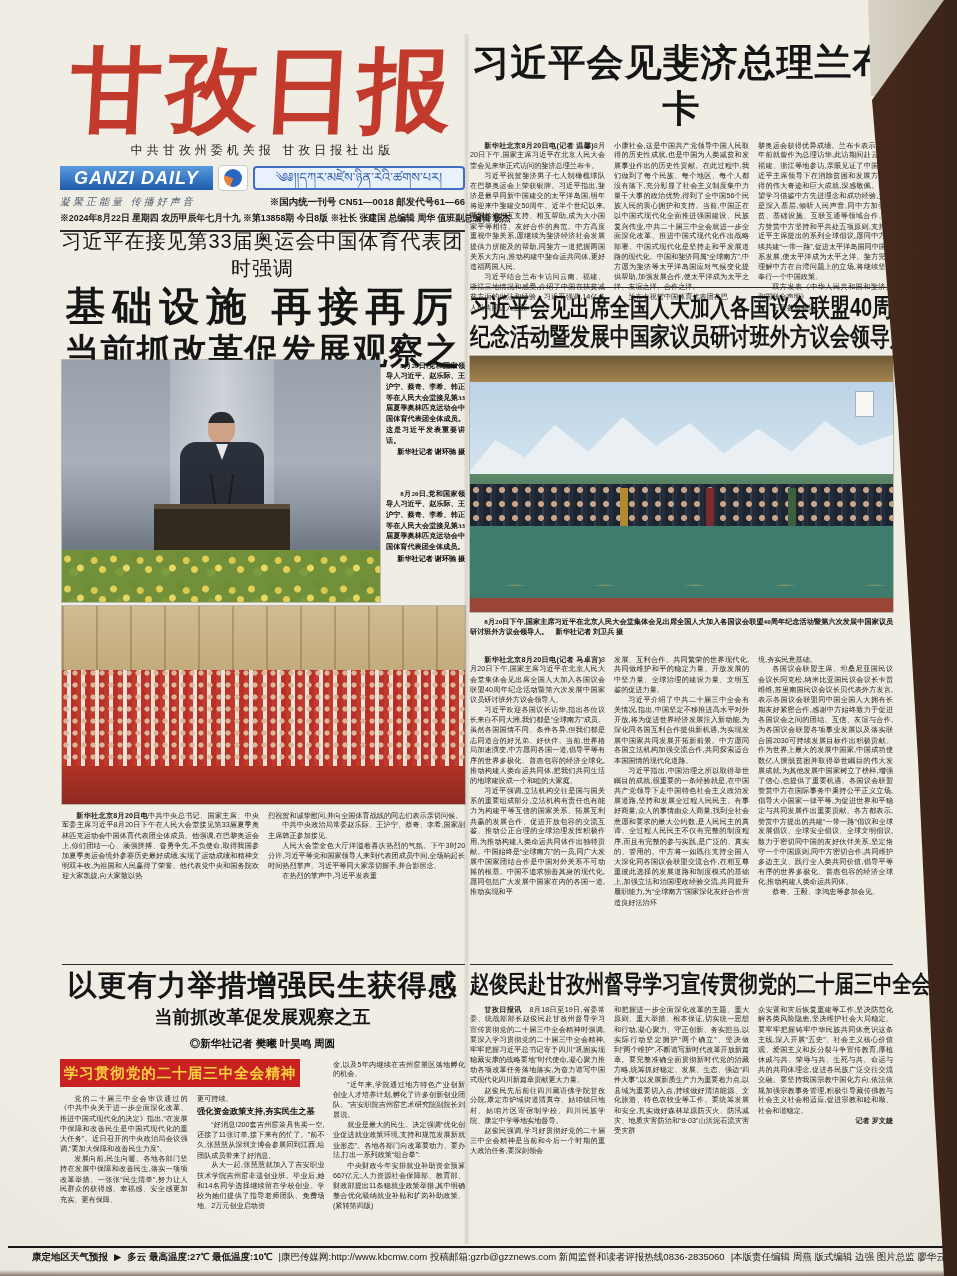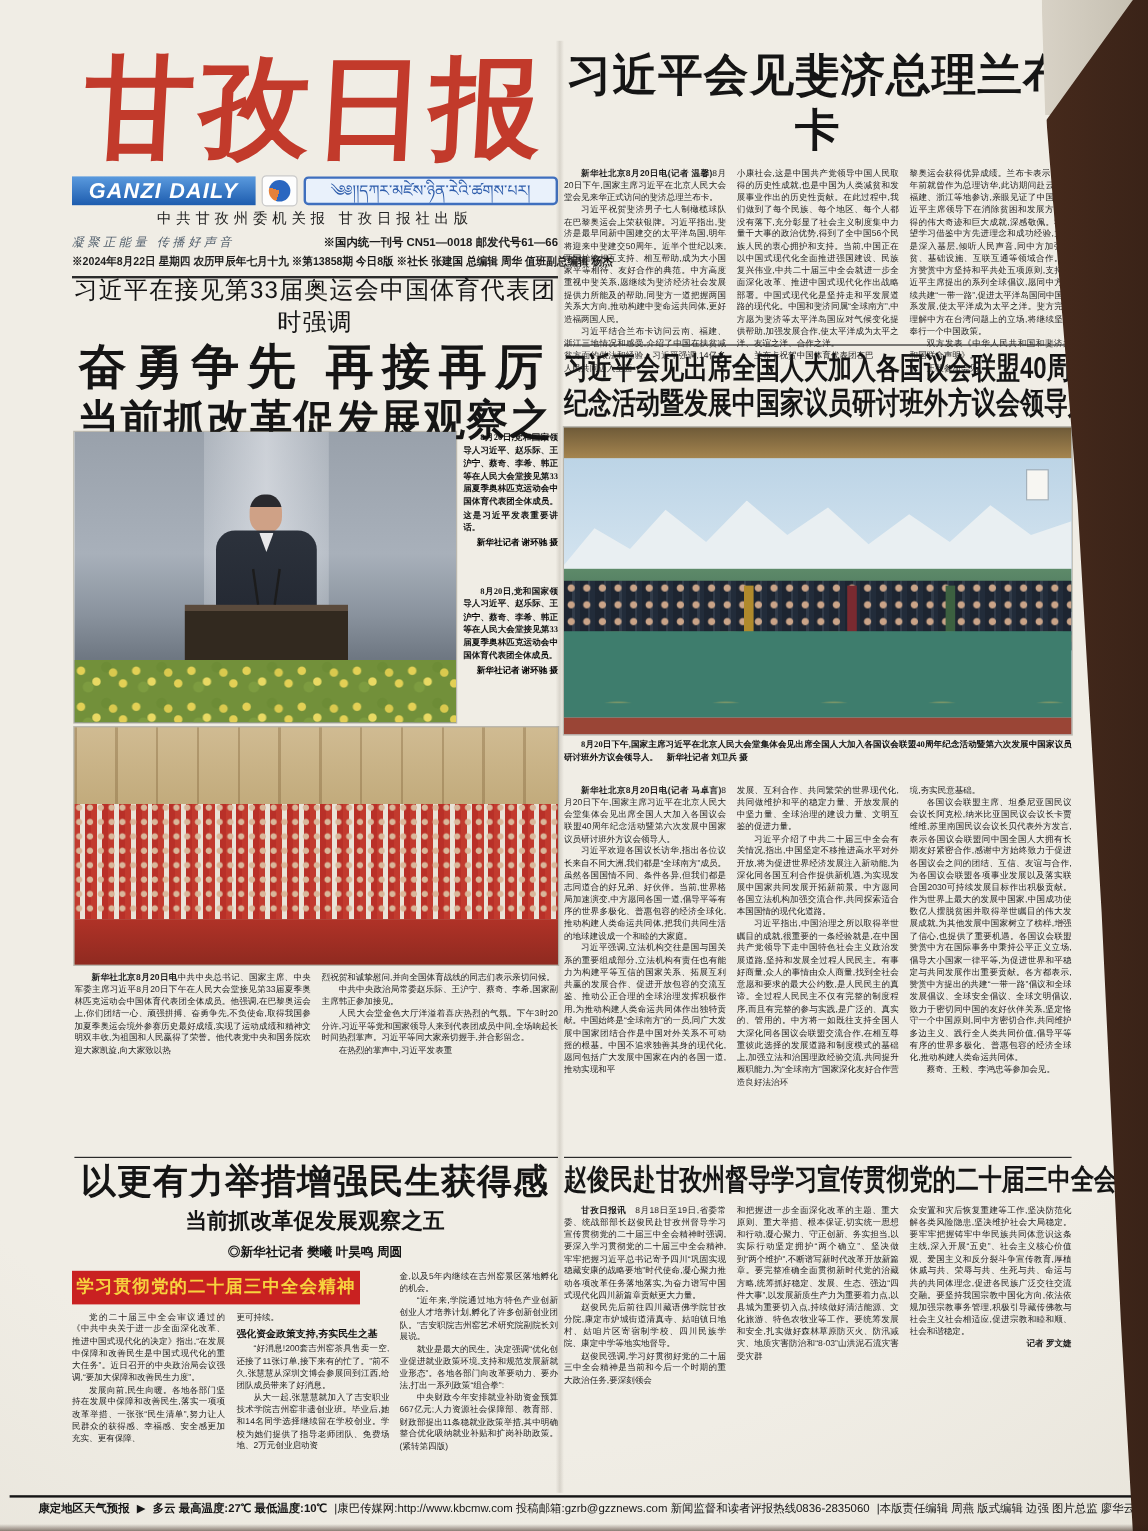--- a/index.html
+++ b/index.html
@@ -88,28 +88,28 @@
   #crease{position:absolute;left:463px;top:34px;width:7px;height:1210px;background:linear-gradient(90deg,transparent,rgba(95,85,70,.16),transparent)}
   #bottom-shadow{position:absolute;left:0;bottom:0;width:100%;height:6px;background:linear-gradient(180deg,transparent,rgba(50,30,20,.55))}
 </style>
 </head>
 <body>
 
 <div id="paper">
 
   <div class="abs" style="left:60px;top:40px;width:405px">
     <div id="mast-title">甘孜日报</div>
+    <div id="mast-sub" style="margin-top:2px">中共甘孜州委机关报 甘孜日报社出版</div>
     <div id="banner-row" style="margin-top:6px">
       <div id="ganzi-daily">GANZI DAILY</div>
       <div id="mast-badge">
           <span></span>
         </div>
       <div id="tibetan-bar">༄༅།།དཀར་མཛེས་ཉིན་རེའི་ཚགས་པར།</div>
     </div>
-    <div id="mast-sub" style="margin-top:2px">中共甘孜州委机关报 甘孜日报社出版</div>
     <div id="slogan-row" style="margin-top:4px">
       <span id="mast-slogan">凝聚正能量 传播好声音</span>
       <span id="mast-issn">※国内统一刊号 CN51—0018 邮发代号61—66</span>
     </div>
     <div id="mast-dateline" style="margin-top:3px">※2024年8月22日 星期四 农历甲辰年七月十九 ※第13858期 今日8版 ※社长 张建国 总编辑 周华 值班副总编辑 杨杰</div>
     <div class="rule" style="height:2px;margin-top:5px"></div>
   </div>
 
   <div class="abs" style="left:470px;top:40px;width:423px">
     <h1 class="hl" style="font-size:37px;line-height:46px;letter-spacing:1px">习近平会见斐济总理兰布卡</h1>
@@ -132,21 +132,21 @@
         <p class="cont">黎奥运会获得优异成绩。兰布卡表示,我30年前就曾作为总理访华,此访期间赴云南、福建、浙江等地参访,亲眼见证了中国在习近平主席领导下在消除贫困和发展方面取得的伟大奇迹和巨大成就,深感敬佩。我希望学习借鉴中方先进理念和成功经验,尤其是深入基层,倾听人民声音,同中方加强减贫、基础设施、互联互通等领域合作。斐方赞赏中方坚持和平共处五项原则,支持习近平主席提出的系列全球倡议,愿同中方继续共建“一带一路”,促进太平洋岛国同中国关系发展,使太平洋成为太平之洋。斐方完全理解中方在台湾问题上的立场,将继续坚定奉行一个中国政策。</p>
         <p>双方发表《中华人民共和国和斐济共和国联合声明》。</p>
         <p>王毅参加会见。</p>
       </div>
         </div>
     </div>
   </div>
 
   <div class="abs" style="left:60px;top:228px;width:405px">
     <div class="hl" style="font-size:20px;font-weight:400;letter-spacing:1px">习近平在接见第33届奥运会中国体育代表团时强调</div>
-    <h1 class="hl" style="font-size:40px;line-height:48px;letter-spacing:7px">奋勇争先 再接再厉</h1>
+    <h1 class="hl" style="font-size:40px;line-height:48px;letter-spacing:7px">基础设施 再接再厉</h1>
     <h1 class="hl" style="font-size:35px;line-height:42px;letter-spacing:1px">当前抓改革促发展观察之五</h1>
     <div class="hl" style="font-size:15px;font-weight:600;margin-top:3px">致力于密切同中国的友好伙伴关系</div>
   </div>
 
   <div class="photo" id="xi-photo" style="left:62px;top:360px;width:318px;height:242px">
     <div id="xi-panel"></div>
     <div id="xi-head"></div>
     <div id="xi-body"></div>
     <div id="xi-shirt"></div>
     <div id="xi-podium"></div>

